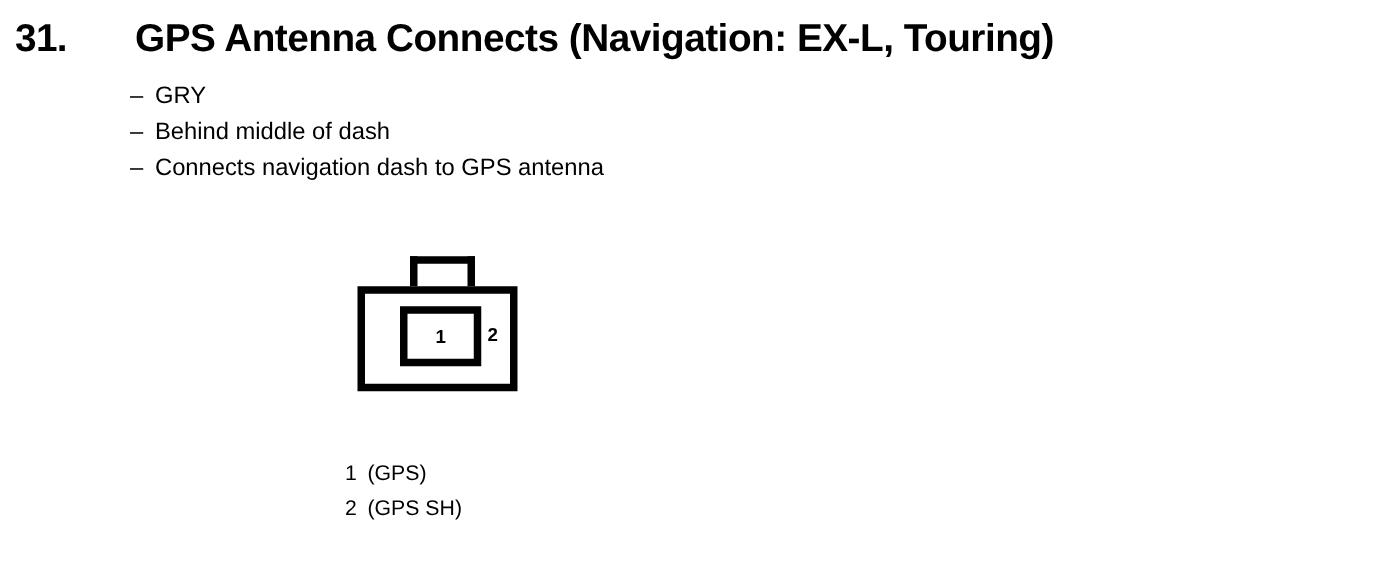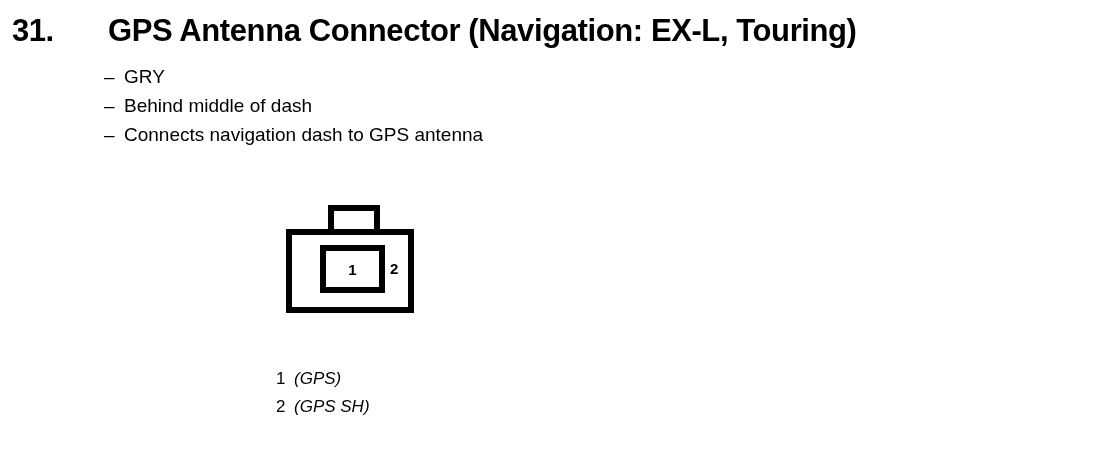--- a/index.html
+++ b/index.html
@@ -142,29 +142,28 @@
   }
   .legend-num {
     width: 18px;
     flex: 0 0 18px;
     font-size: 17px;
     line-height: 22px;
   }
   .legend-desc {
     font-size: 17px;
     line-height: 22px;
-    font-style: italic;
   }
 </style>
 </head>
 <body>
 
 <div id="title-row">
   <span id="item-number">31.</span>
-  <span id="title-text">GPS Antenna Connector (Navigation: EX-L, Touring)</span>
+  <span id="title-text">GPS Antenna Connects (Navigation: EX-L, Touring)</span>
 </div>
 
 <div id="bullet-list">
   <div class="bullet-line">
     <span class="bullet-dash">–</span>
     <span class="bullet-label">GRY</span>
   </div>
   <div class="bullet-line">
     <span class="bullet-dash">–</span>
     <span class="bullet-label">Behind middle of dash</span>

